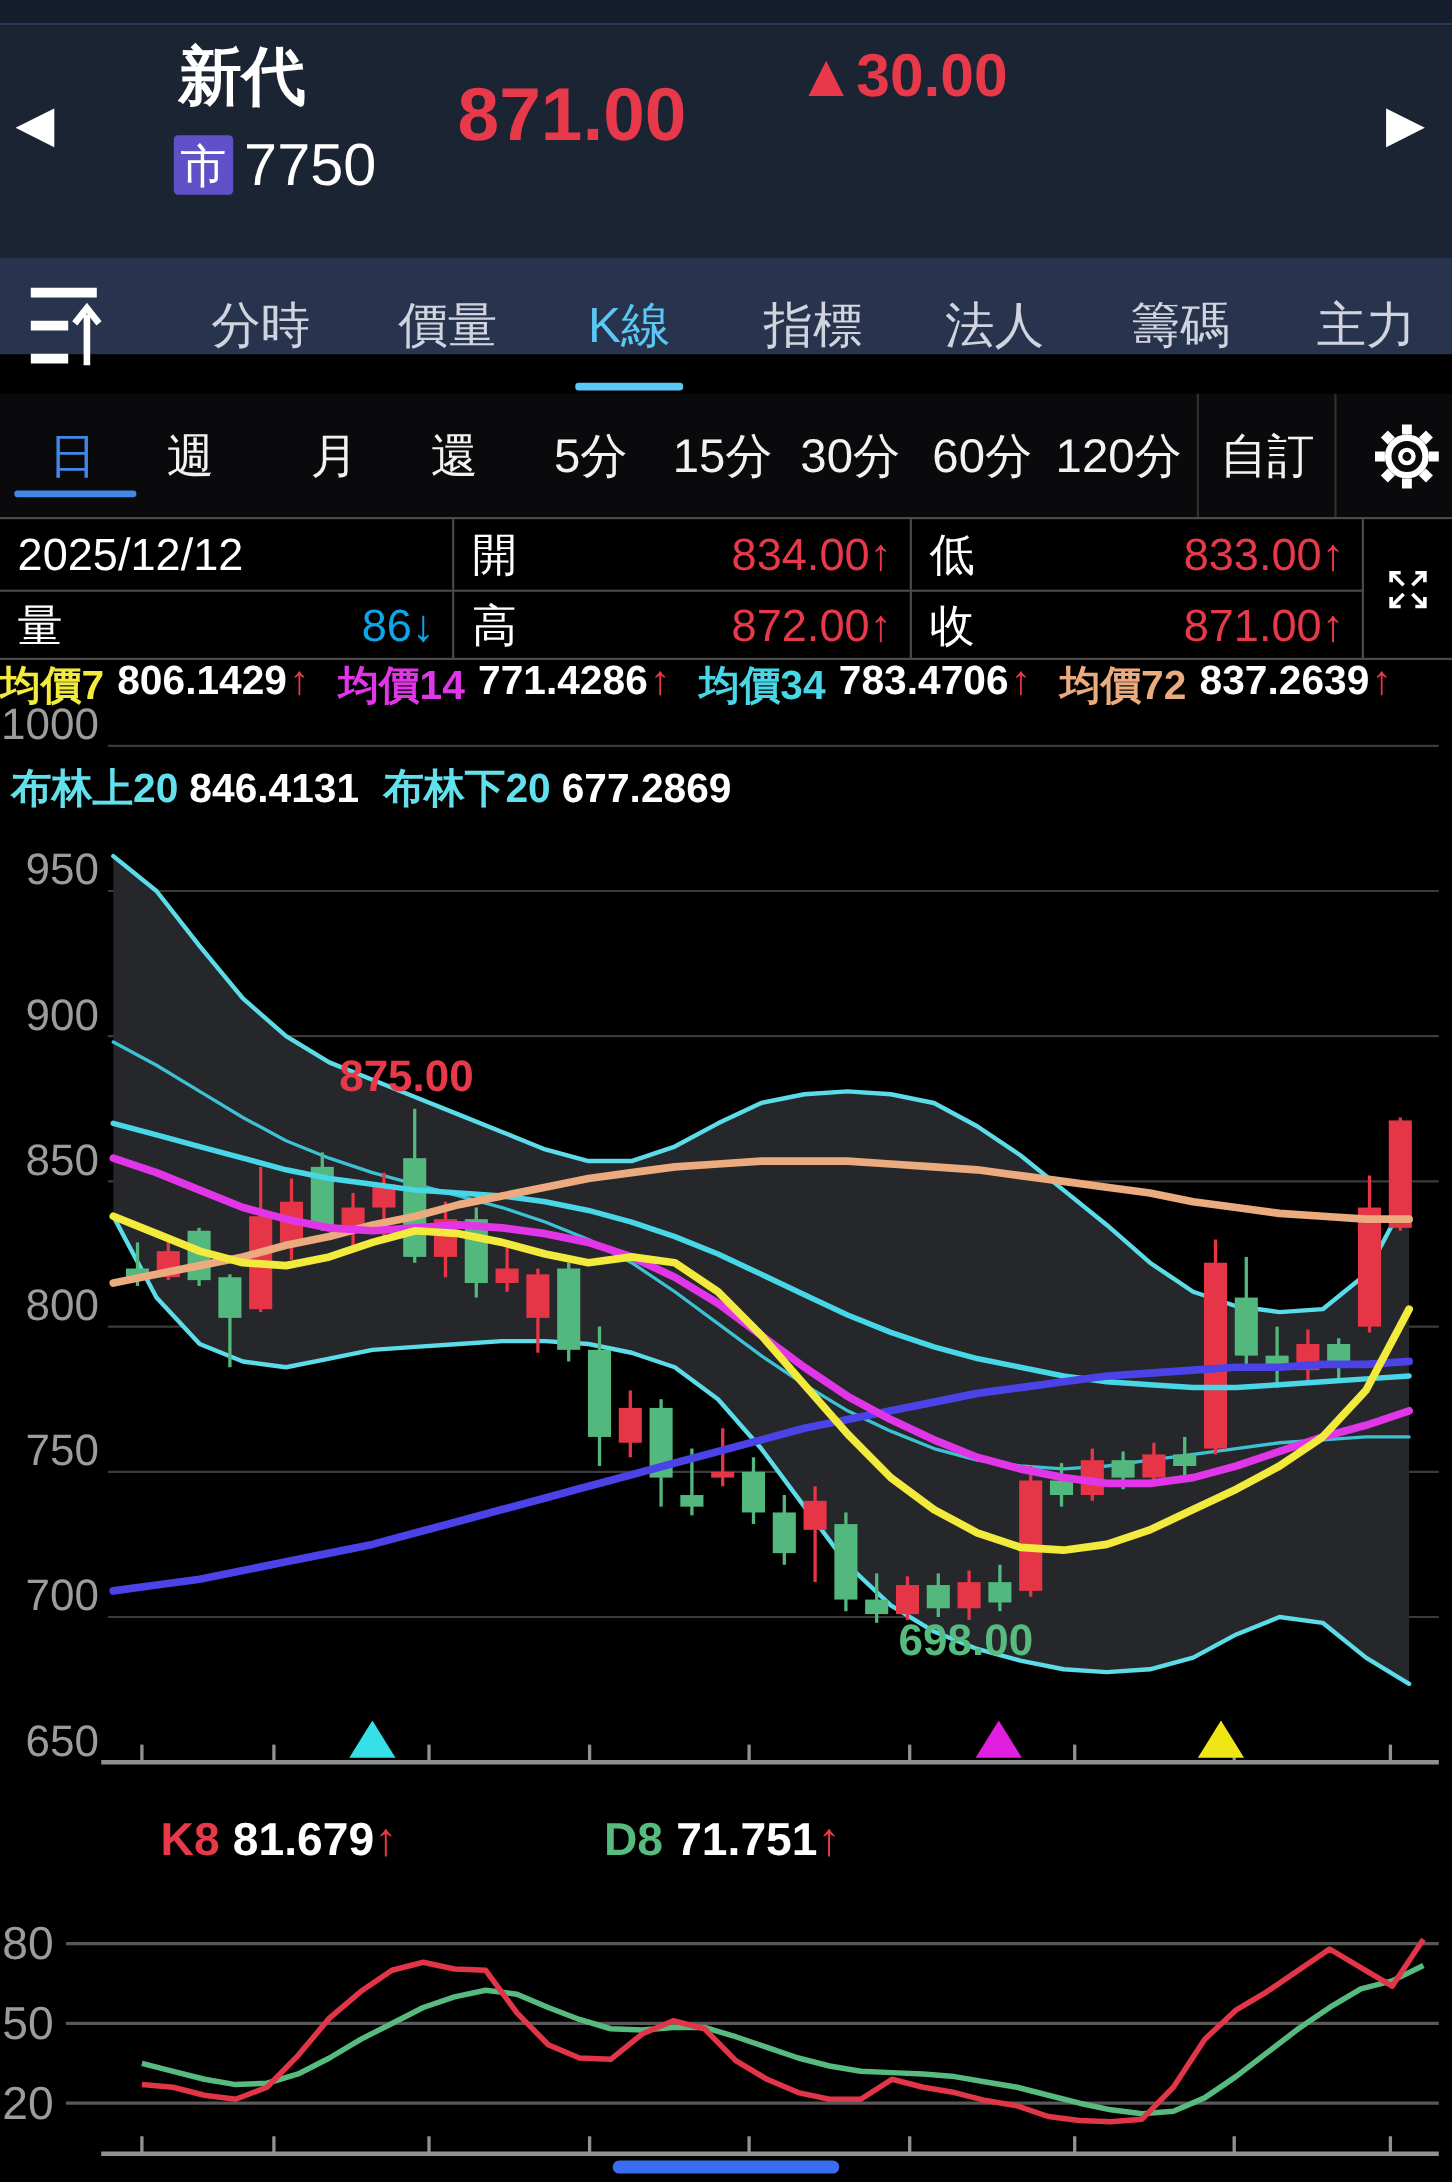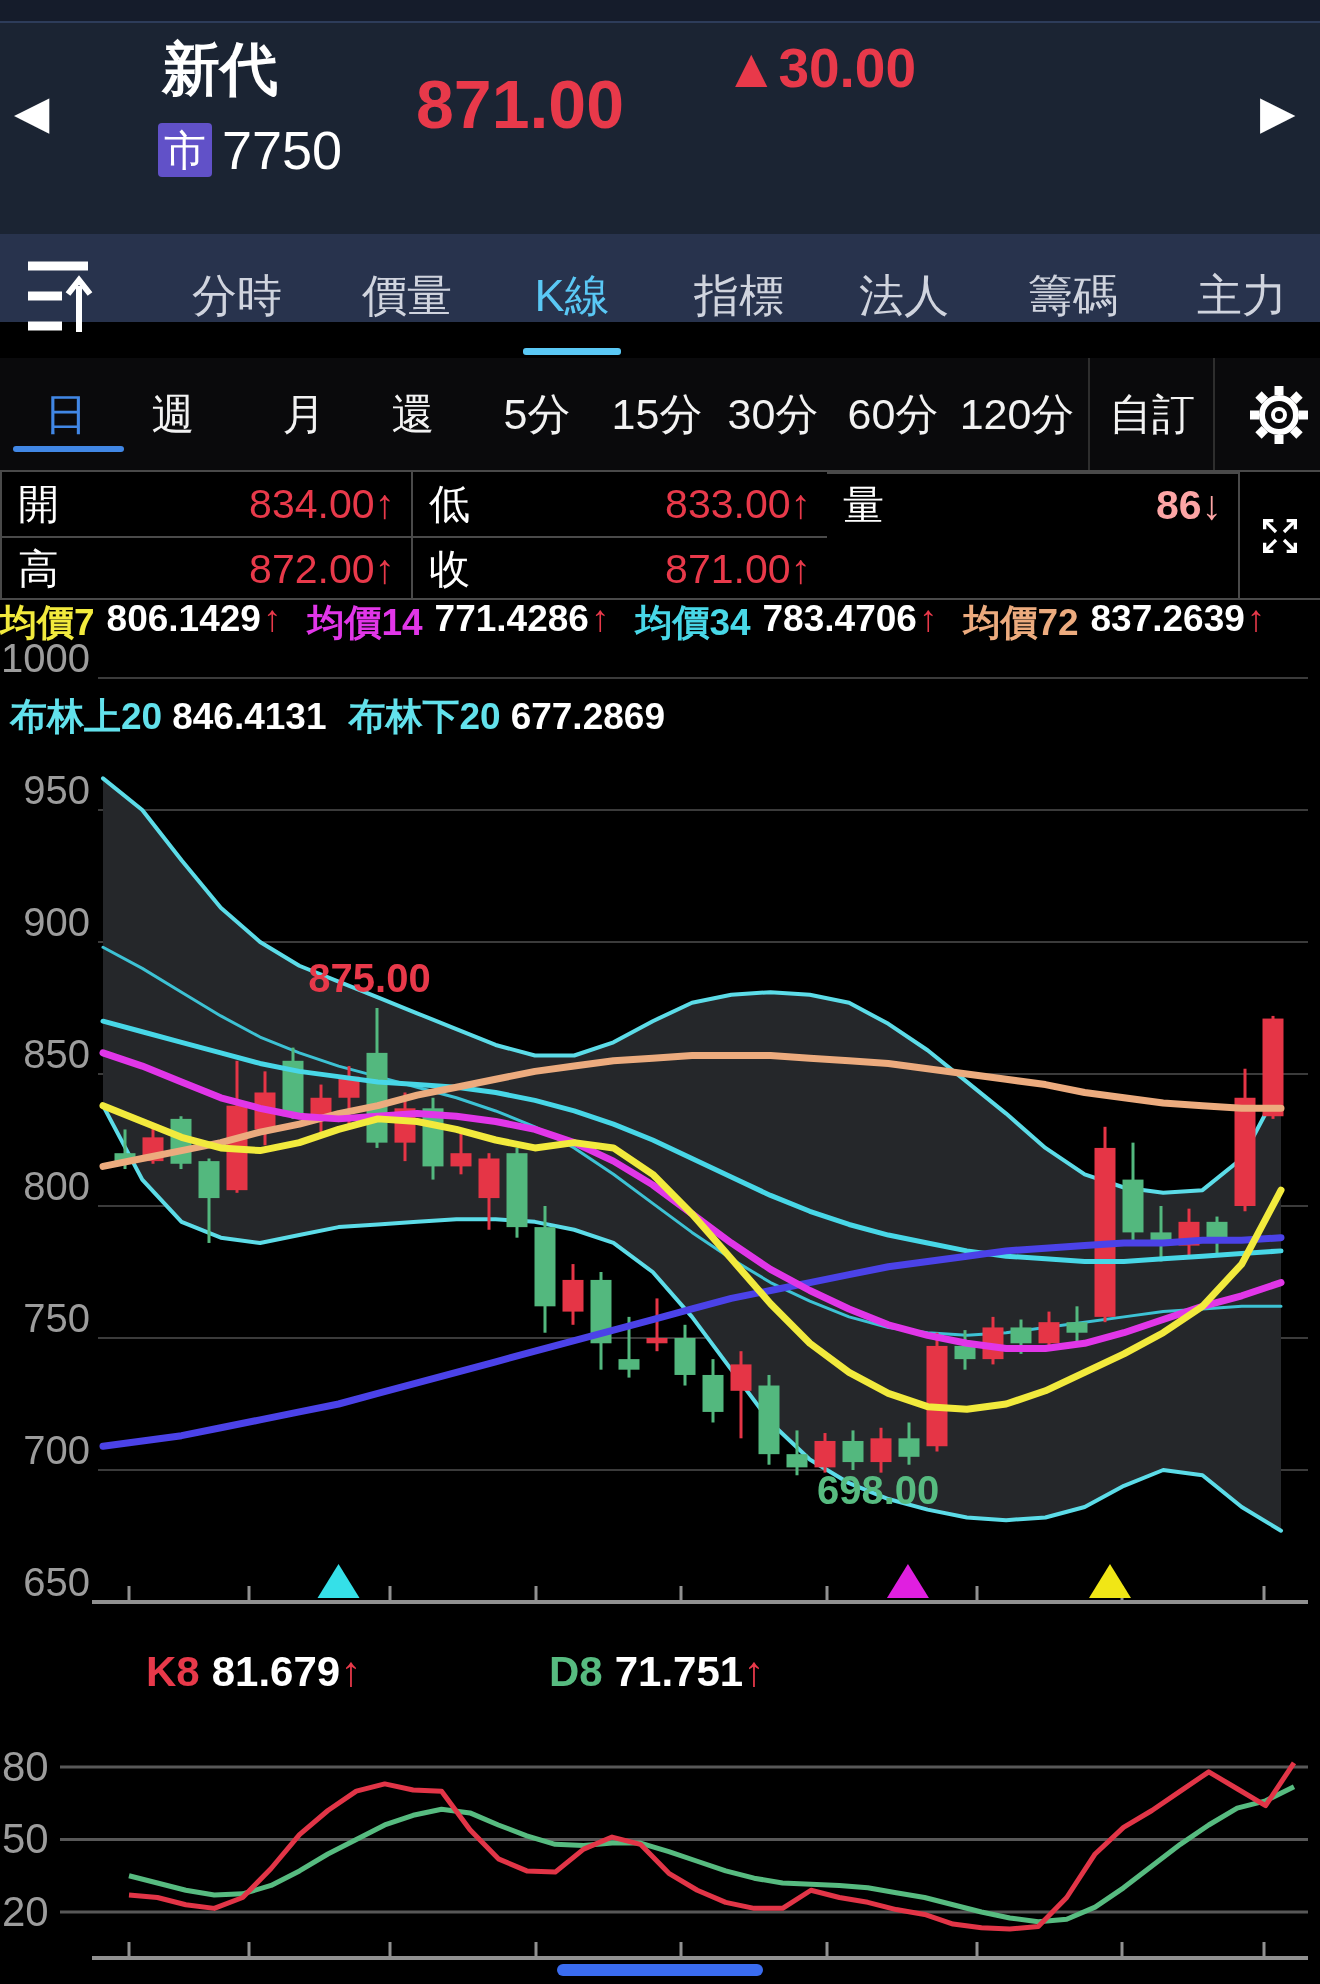--- a/index.html
+++ b/index.html
@@ -32,21 +32,21 @@
   .p-divider{position:absolute;top:0;width:2px;height:112px;background:#2e2e2e;}
   #gear-btn{position:absolute;left:1244px;top:22px;cursor:pointer;}
   
   #quote{top:470px;left:0;width:1320px;height:130px;display:grid;
          grid-template-columns:411px 416px 411px 82px;grid-template-rows:64px 64px;
          border-top:2px solid #4a4a4a;border-bottom:2px solid #4a4a4a;box-sizing:border-box;background:#000;}
   .qcell{display:flex;align-items:center;justify-content:space-between;padding:0 16px;font-size:41px;box-sizing:border-box;}
   .qcell.bl{border-left:2px solid #4a4a4a;}
   .qcell.bt{border-top:2px solid #4a4a4a;}
   .q-red{color:#e8394a;}
-  .q-green{color:#fca5a5;font-weight:bold;}
+  .q-green{color:#0ea5e9;}
   #expand-cell{grid-column:4;grid-row:1/3;border-left:2px solid #4a4a4a;display:flex;align-items:center;justify-content:center;cursor:pointer;}
   
   #legend-ma{top:598px;left:0;width:1320px;height:50px;display:flex;align-items:center;
              white-space:nowrap;overflow:hidden;font-size:37px;font-weight:bold;box-sizing:border-box;}
   #legend-ma .item{margin-right:26px;display:inline-flex;}
   #legend-ma .val{color:#fff;margin-left:12px;}
   #legend-ma .arr{color:#e8394a;margin-left:2px;}
   #legend-boll{top:692px;left:0;width:1320px;height:46px;display:flex;
                white-space:nowrap;overflow:hidden;font-size:37px;font-weight:bold;padding-left:10px;box-sizing:border-box;z-index:5;}
   #legend-boll .item{margin-right:22px;}
@@ -127,20 +127,23 @@
         <line x1="20.85786437626905" y1="49.14213562373095" x2="14.493903345590123" y2="55.50609665440988" stroke-width="9"></line>
         <line x1="15" y1="35" x2="6" y2="35" stroke-width="9"></line>
         <line x1="20.857864376269045" y1="20.85786437626905" x2="14.493903345590116" y2="14.493903345590123" stroke-width="9"></line>
         <line x1="34.99999999999999" y1="15" x2="34.99999999999999" y2="6" stroke-width="9"></line>
         <line x1="49.14213562373095" y1="20.857864376269045" x2="55.50609665440987" y2="14.493903345590116" stroke-width="9"></line>
       </g>
   </svg>
 </div>
 
 <div id="quote" class="abs">
+  <div class="qcell">
+    <span>2025/12/12</span>
+  </div>
   <div class="qcell bl">
     <span>開</span>
     <span class="q-red">834.00↑</span>
   </div>
   <div class="qcell bl">
     <span>低</span>
     <span class="q-red">833.00↑</span>
   </div>
   <div id="expand-cell" class="qcell">
     <svg width="66" height="78" viewBox="0 0 72 88">

